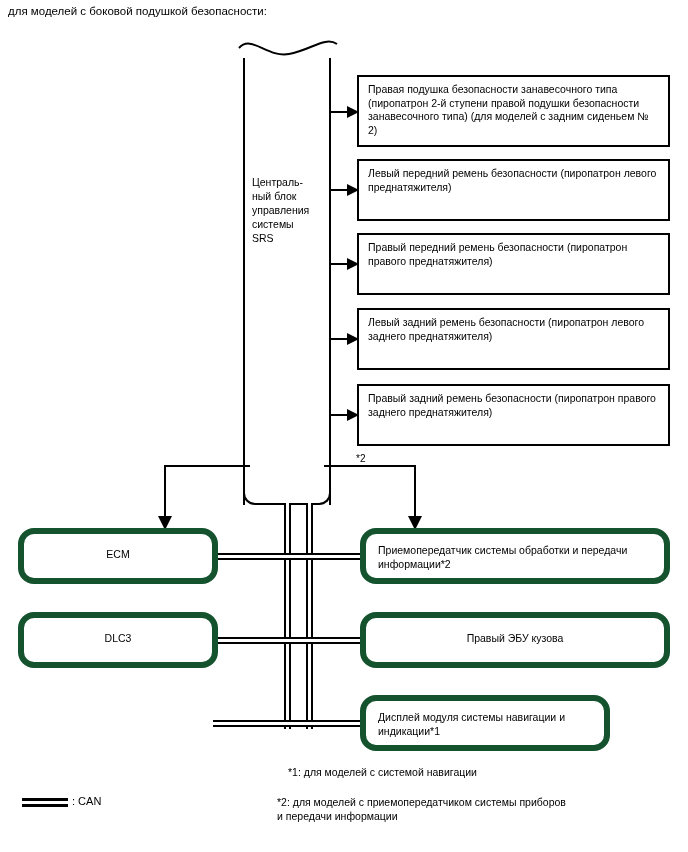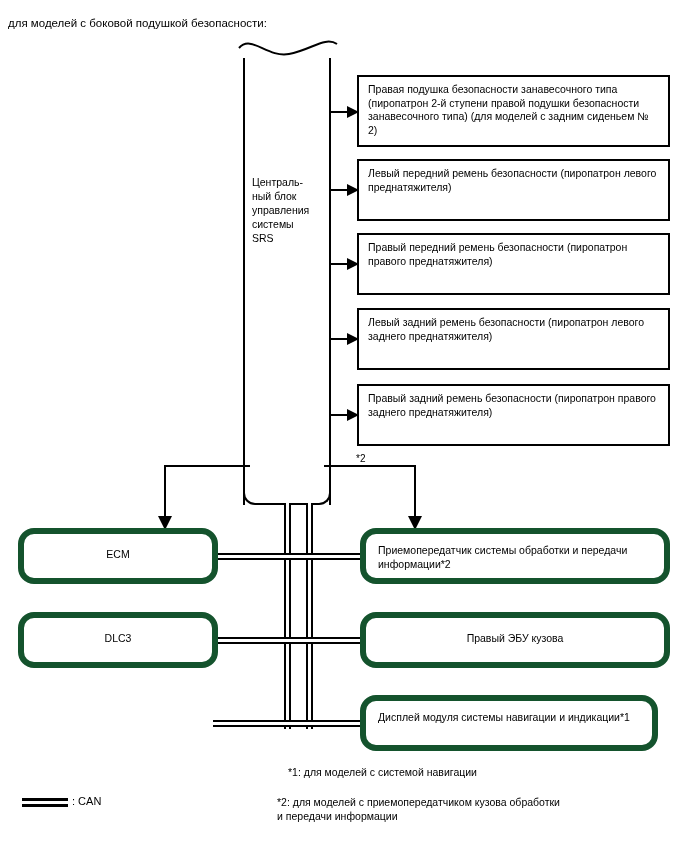--- a/index.html
+++ b/index.html
@@ -3,21 +3,21 @@
 <meta charset="utf-8">
 <style>
   html,body{margin:0;padding:0;background:#ffffff;}
   body{width:688px;height:852px;position:relative;
        font-family:"Liberation Sans","DejaVu Sans",sans-serif;
        color:#000;-webkit-font-smoothing:antialiased;}
   .canvas{position:absolute;left:0;top:0;width:688px;height:852px;overflow:hidden;}
   .abs{position:absolute;}
 
   
-  .caption{left:8px;top:16px;font-size:11.5px;line-height:14px;white-space:nowrap;}
+  .caption{left:8px;top:4px;font-size:11.5px;line-height:14px;white-space:nowrap;}
 
   
   .rbox{box-sizing:border-box;border:2px solid #000;background:#fff;
         font-size:10.5px;line-height:13.5px;padding:6px 8px 4px 9px;}
 
   
   .srs-block{left:243px;top:40px;width:88px;height:465px;padding-left:28px;}
   .srs-side{position:absolute;top:18px;width:0;height:447px;border-left:2px solid #000;}
   .srs-left{left:0;}
   .srs-right{left:86px;}
@@ -150,26 +150,26 @@
   <div class="abs nbox center" style="left:18px;top:612px;width:200px;height:56px;">
     <span class="ntext">DLC3</span>
   </div>
 
   <div class="abs nbox leftpad" style="left:360px;top:528px;width:310px;height:56px;">
     <span class="ntext">Приемопередатчик системы обработки и передачи информации*2</span>
   </div>
   <div class="abs nbox center" style="left:360px;top:612px;width:310px;height:56px;">
     <span class="ntext">Правый ЭБУ кузова</span>
   </div>
-  <div class="abs nbox leftpad" style="left:360px;top:695px;width:298px;height:56px;">
+  <div class="abs nbox leftpad" style="left:360px;top:695px;width:250px;height:56px;">
     <span class="ntext">Дисплей модуля системы навигации и индикации*1</span>
   </div>
 
   <div class="abs can-legend"></div>
   <div class="abs legend-text">: CAN</div>
 
   <div class="abs fn fn1">*1: для моделей с системой навигации</div>
   <div class="abs fn fn2">
-    <div>*2: для моделей с приемопередатчиком кузова обработки</div>
+    <div>*2: для моделей с приемопередатчиком системы приборов</div>
     <div>и передачи информации</div>
   </div>
 
 </div>
 
 </body></html>

